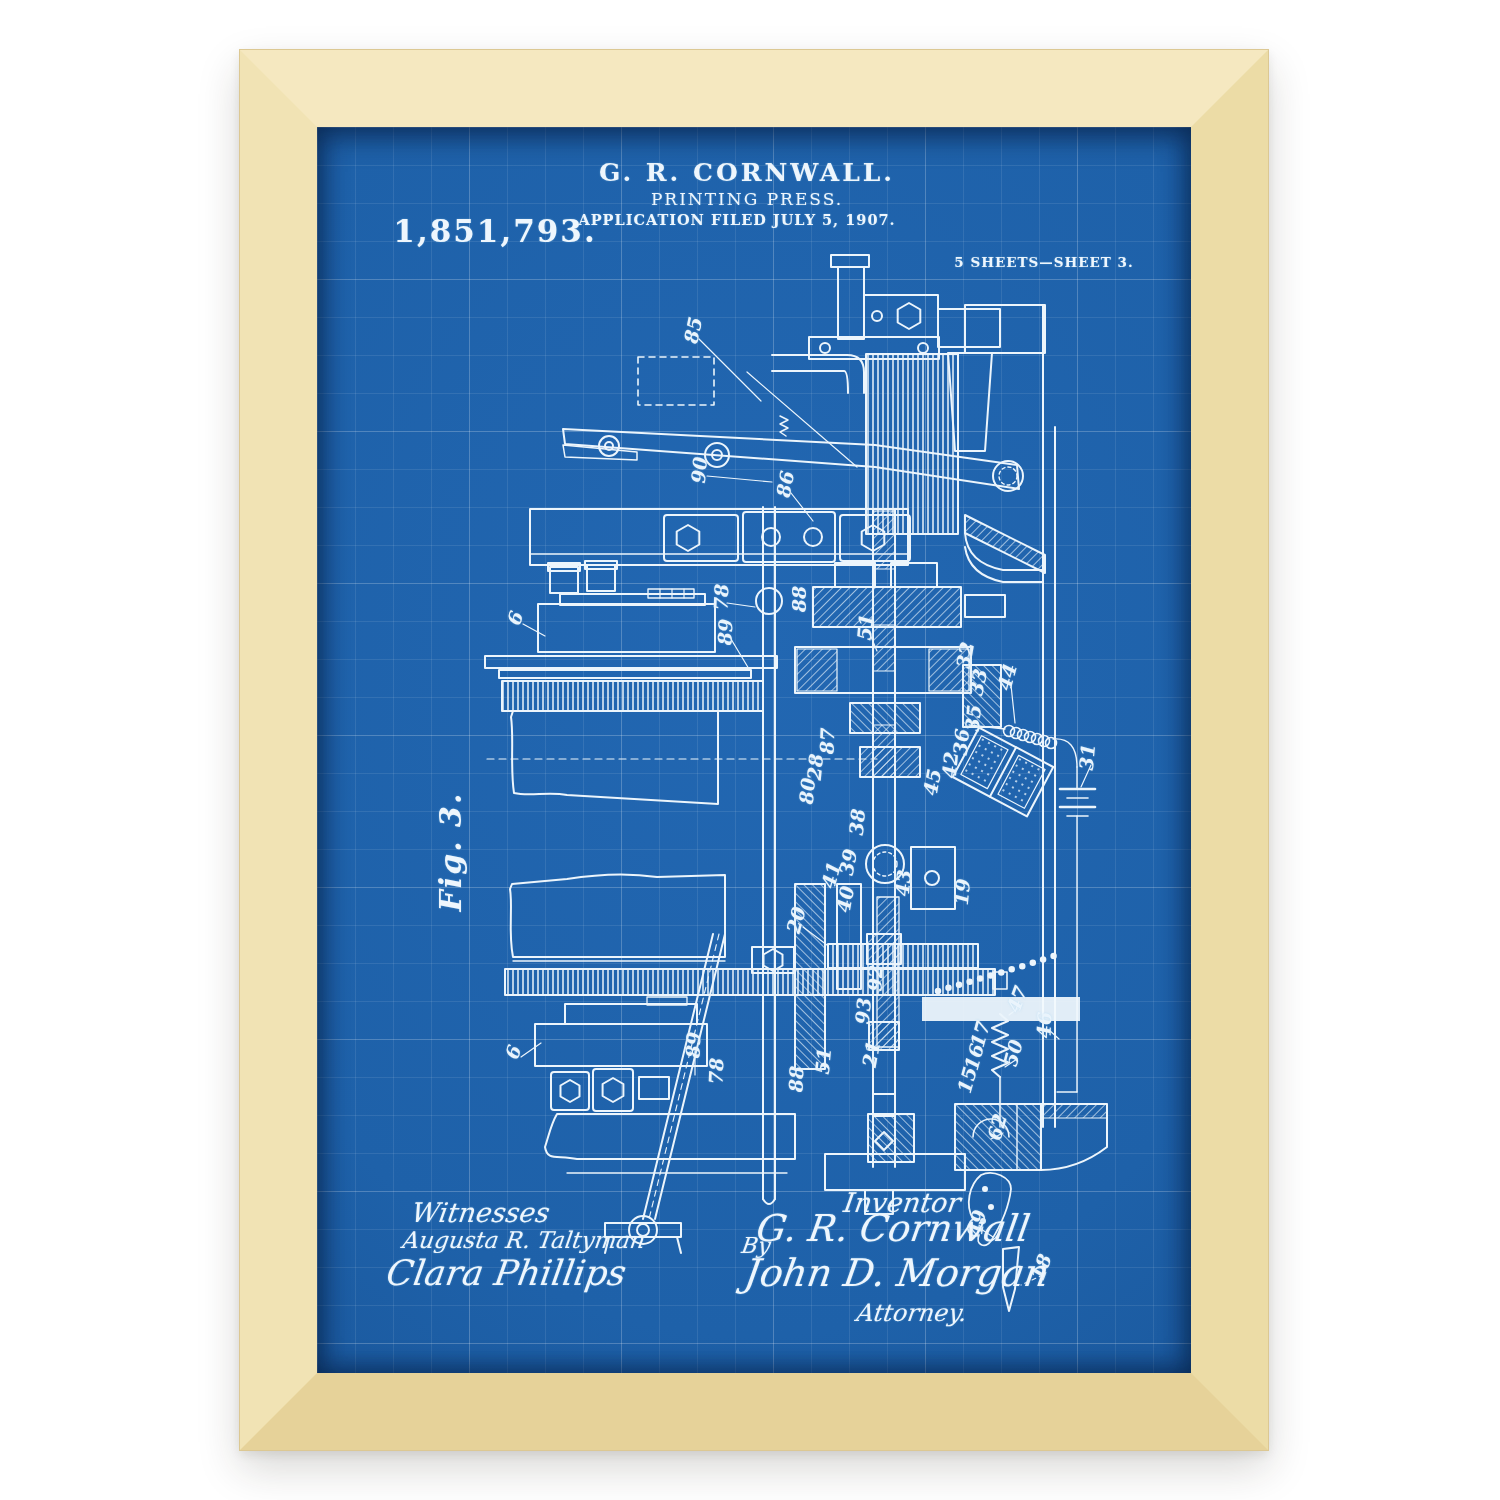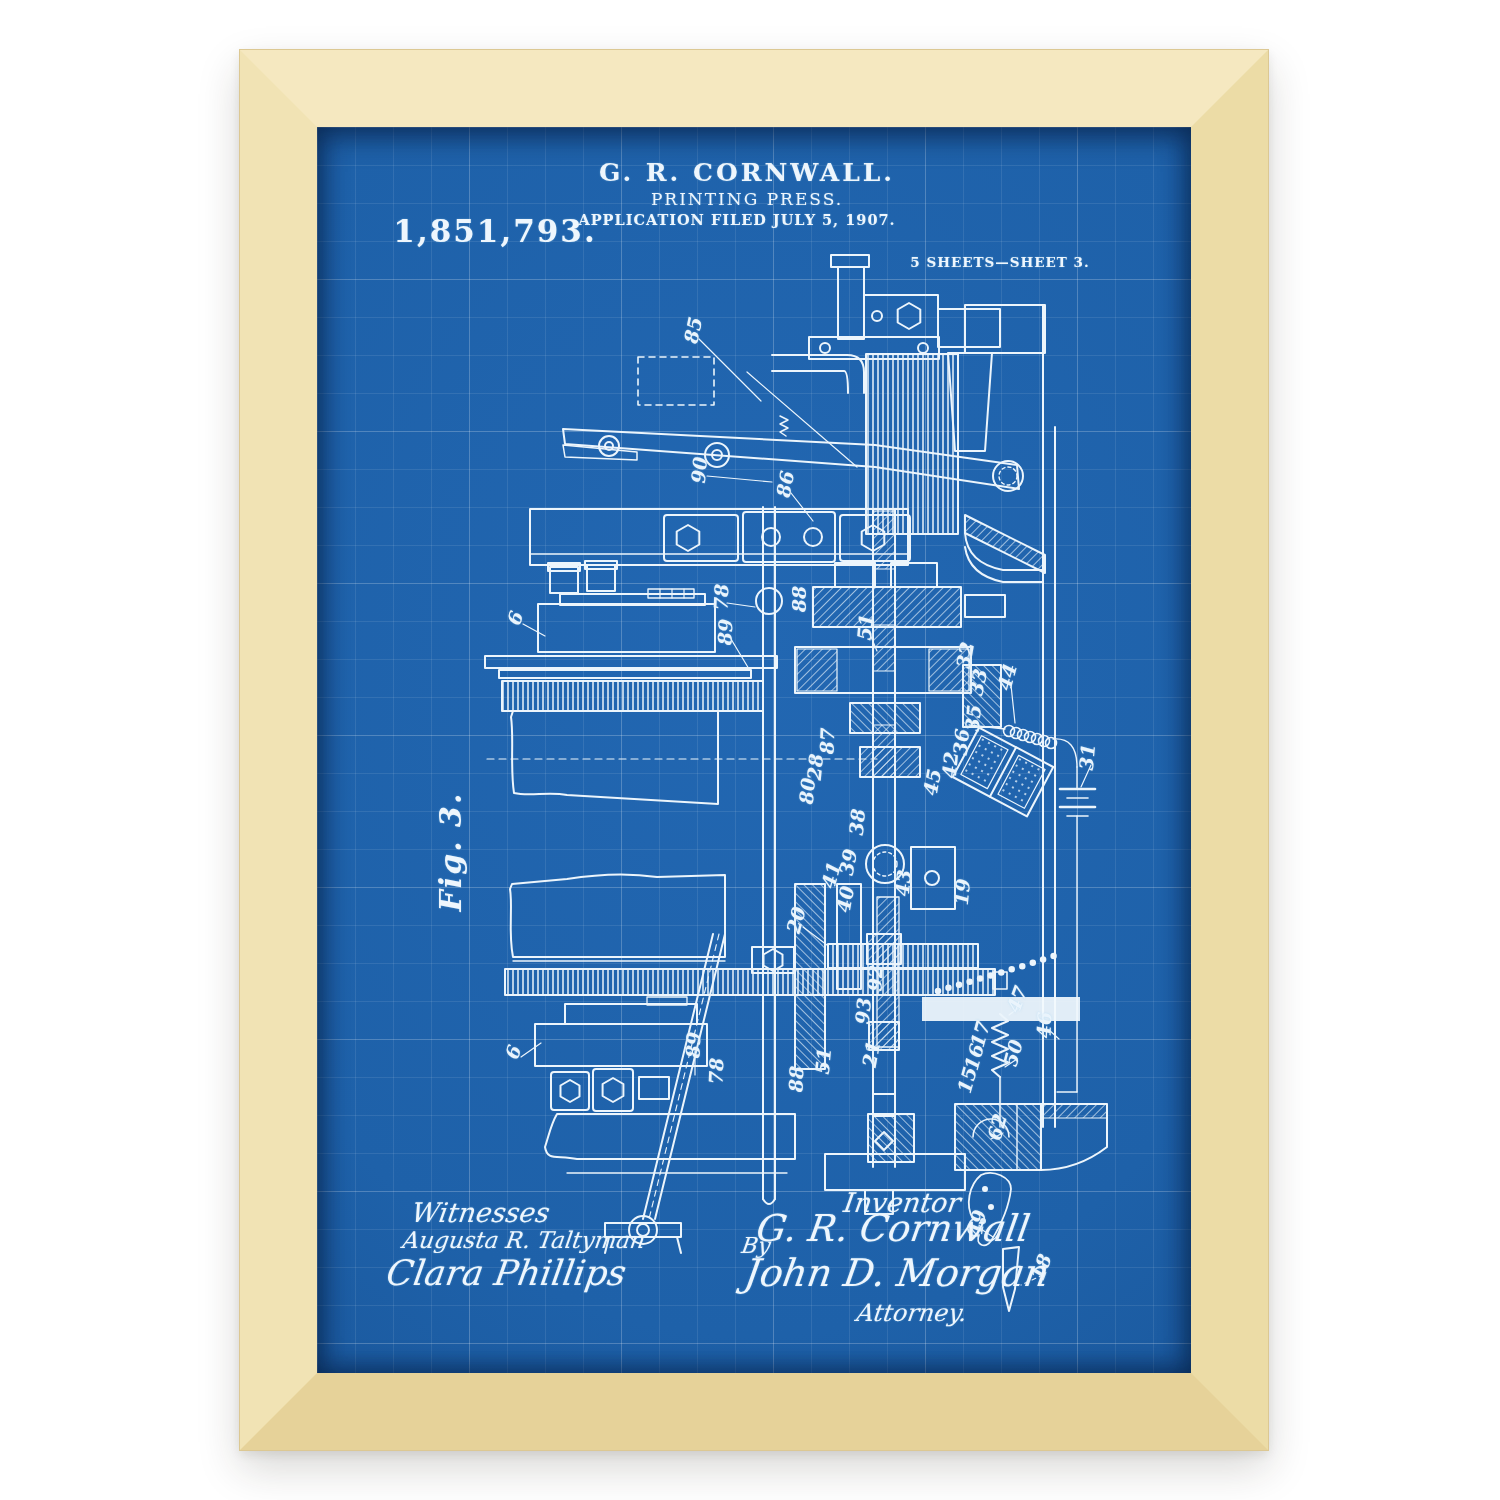--- a/index.html
+++ b/index.html
@@ -24,21 +24,21 @@
                  inset 12px 0 22px rgba(5,20,50,.22), inset -12px 0 22px rgba(5,20,50,.22);}
   .drawing{position:absolute;left:0;top:0;width:100%;height:100%;}
   
   .bp-text{position:absolute;color:#eef6fd;white-space:nowrap;text-shadow:0 0 2px rgba(150,210,245,.45);}
   .centered{transform:translateX(-50%);}
   .t-inventor-line{font-size:25px;font-weight:bold;letter-spacing:3px;}
   .t-title-line{font-size:17px;font-weight:normal;letter-spacing:2px;}
   .t-app-line{font-size:14.5px;font-weight:bold;letter-spacing:1px;}
   .t-patnum{font-size:31px;font-weight:bold;letter-spacing:2px;}
   .t-patented{font-size:28px;font-weight:bold;}
-  .t-sheet{font-size:13.5px;font-weight:bold;letter-spacing:1px;}
+  .t-sheet{font-size:13.5px;font-weight:bold;letter-spacing:1px;margin-left:44px;}
   .t-fig{font-size:30px;font-weight:bold;font-style:italic;transform:rotate(-90deg);letter-spacing:2px;}
   .script{font-style:italic;transform:skewX(-9deg);text-shadow:0 0 2px rgba(150,210,245,.5);}
   .plabel{position:absolute;color:#eaf4fc;font:italic bold 19px "DejaVu Serif","Liberation Serif",serif;
           text-shadow:0 0 2px rgba(150,210,245,.5);}
 </style>
 </head>
 <body>
 
 <div class="stage">
   <div class="frame">

